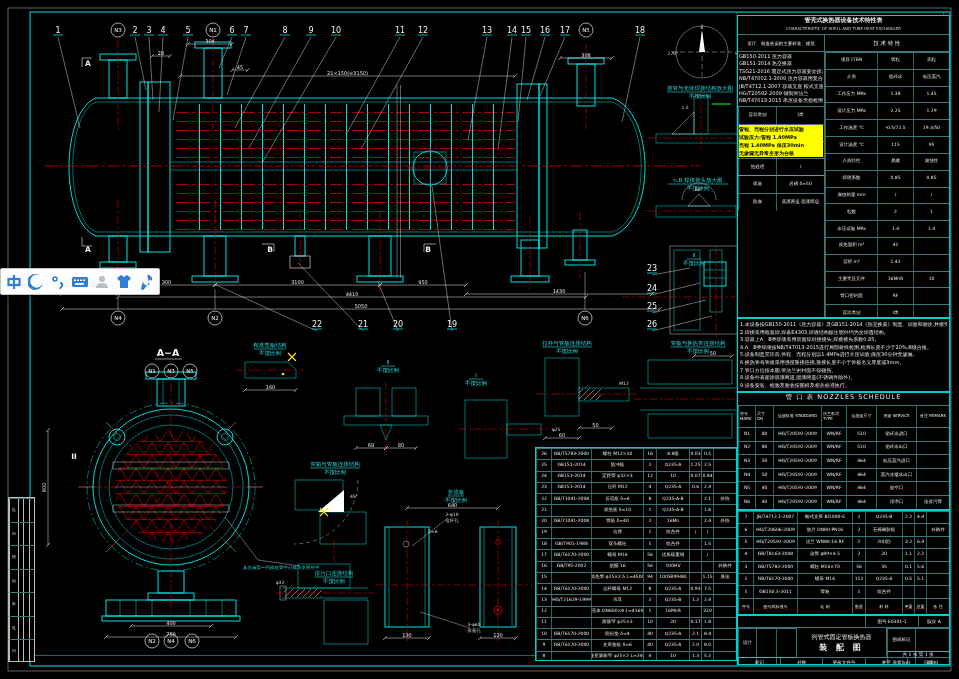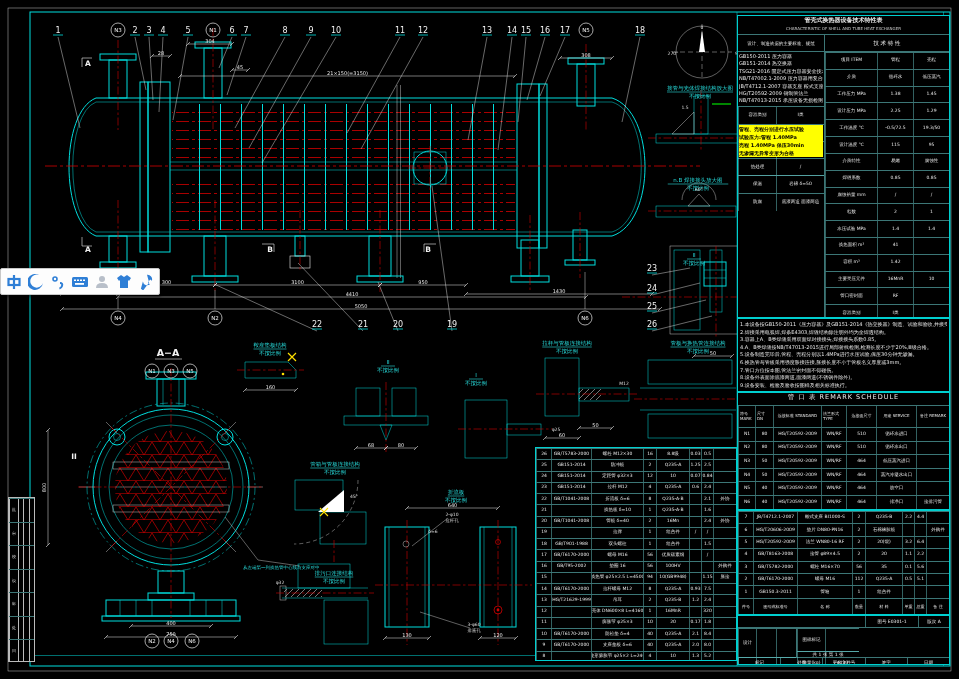--- a/index.html
+++ b/index.html
@@ -673,21 +673,21 @@
         <div class="tinyline" style="line-height: 7.6px;">4.A、B类焊缝按NB/T47013-2015进行局部射线检测,检测长度不少于20%,Ⅲ级合格。</div>
         <div class="tinyline" style="line-height: 7.6px;">5.设备制造完毕后,管程、壳程分别以1.4MPa进行水压试验,保压30分钟无渗漏。</div>
         <div class="tinyline" style="line-height: 7.6px;">6.换热管与管板采用强度胀接连接,胀接长度不小于管板名义厚度减3mm。</div>
         <div class="tinyline" style="line-height: 7.6px;">7.管口方位按本图,管法兰密封面不得碰伤。</div>
         <div class="tinyline" style="line-height: 7.6px;">8.设备外表面涂底漆两道,面漆两道(不锈钢件除外)。</div>
         <div class="tinyline" style="line-height: 7.6px;">9.设备安装、检验及验收按图样及相关标准执行。</div>
       </div>
 </div>
 
 <div class="box noz" style="left:737px;top:392px;width:213px;height:118px">
-  <div style="height:12px;text-align:center;font-size:6.5px;letter-spacing:1px">管 口 表  REMARK SCHEDULE</div>
+  <div style="height:12px;text-align:center;font-size:6.5px;letter-spacing:1px">管 口 表  NOZZLES SCHEDULE</div>
   <div class="tr" style="height:22px" id="nozhead">
         <div class="td" style="white-space: normal; font-size: 4px;">符号 MARK</div>
         <div class="td" style="white-space: normal; font-size: 4px;">尺寸 DN</div>
         <div class="td" style="white-space: normal; font-size: 4px;">连接标准 STANDARD</div>
         <div class="td" style="white-space: normal; font-size: 4px;">法兰形式 TYPE</div>
         <div class="td" style="white-space: normal; font-size: 4px;">连接面尺寸</div>
         <div class="td" style="white-space: normal; font-size: 4px;">用途 SERVICE</div>
         <div class="td" style="white-space: normal; font-size: 4px;">备注 REMARK</div>
       </div>
   <div id="nozrows">
@@ -845,20 +845,24 @@
             <div class="td">设计</div>
             <div class="td"></div>
             <div class="td"></div>
           </div>
           <div class="tr" style="grid-template-columns: 18px 1fr 1fr; height: 100%; flex: 1 1 0%;">
             <div class="td">制图</div>
             <div class="td"></div>
             <div class="td"></div>
           </div>
         </div>
+    <div style="flex:1;display:flex;flex-direction:column;align-items:center;justify-content:center;border-right:1px solid rgba(110,215,215,.55)">
+      <div style="font-size:6px">列管式固定管板换热器</div>
+      <div style="font-size:8px;font-weight:bold;letter-spacing:3px">装 配 图</div>
+    </div>
     <div style="width:62px;display:flex;flex-direction:column">
       <div class="minirows" style="flex:1">
             <div class="tr" style="grid-template-columns: 28px 1fr; height: 100%; flex: 1 1 0%;">
               <div class="td">图样标记</div>
               <div class="td"></div>
             </div>
             <div class="tr" style="grid-template-columns: 28px 1fr; height: 100%; flex: 1 1 0%;">
               <div class="td">质量(kg)</div>
               <div class="td">4130</div>
             </div>

